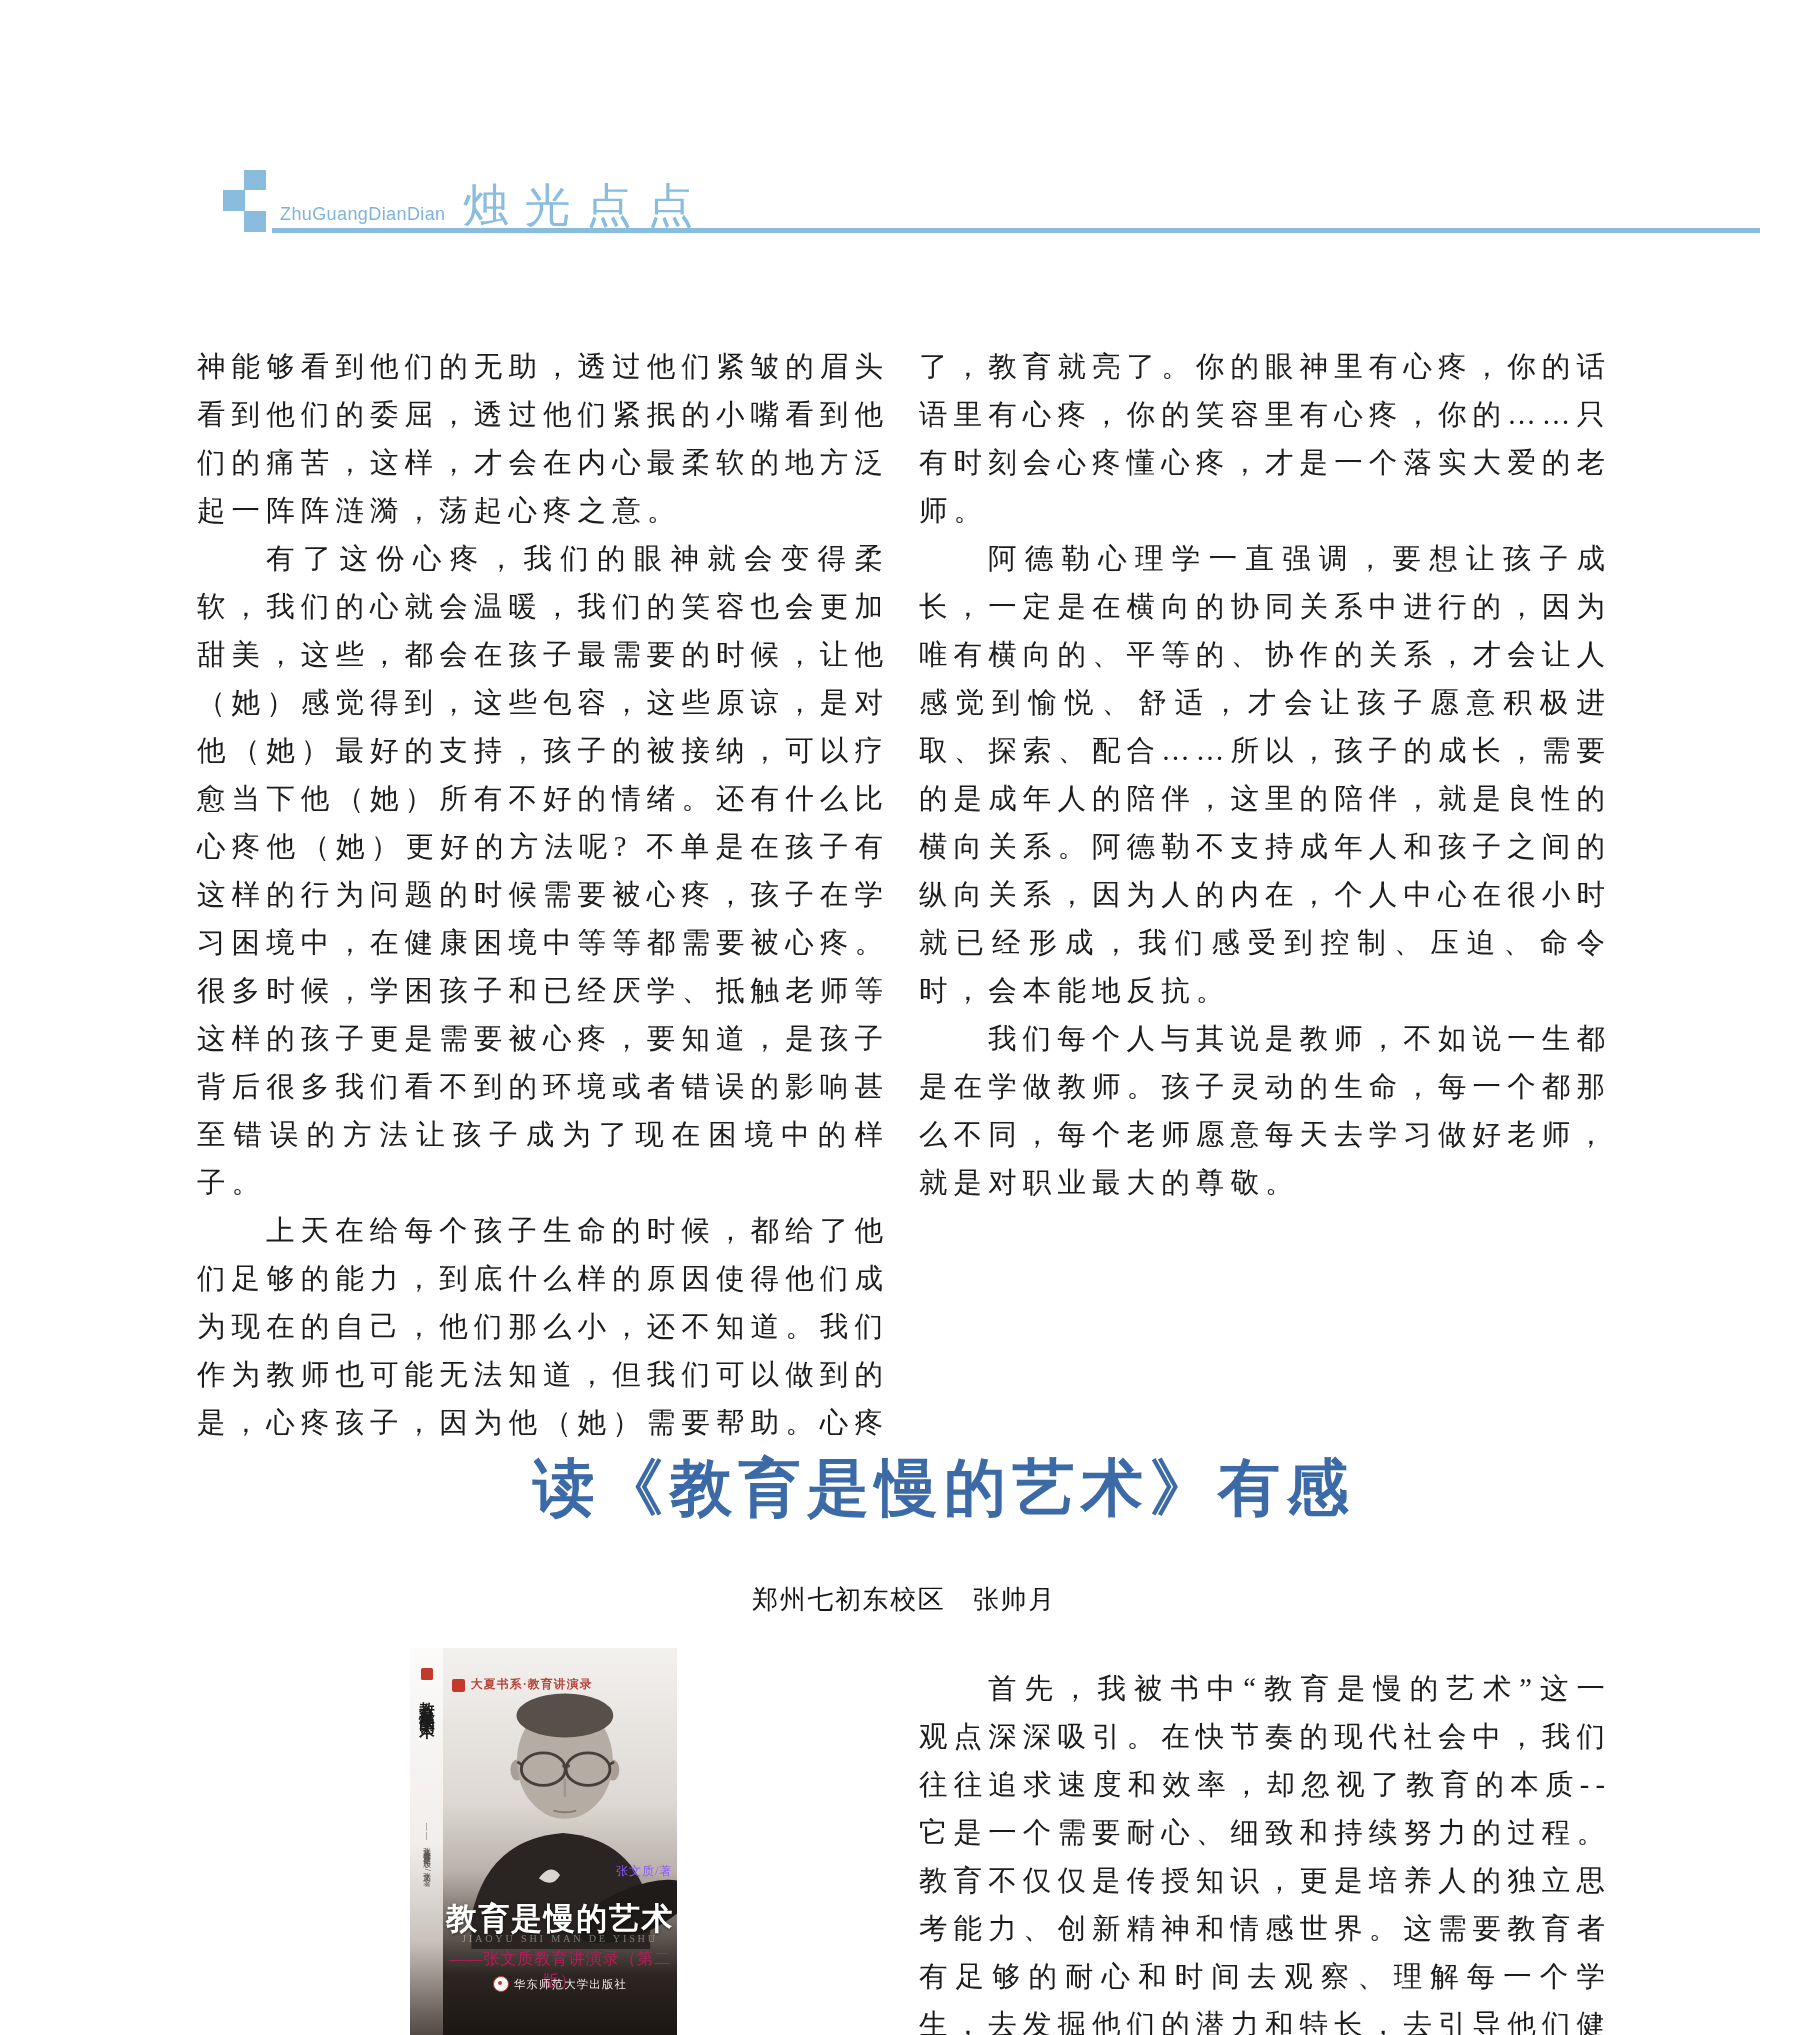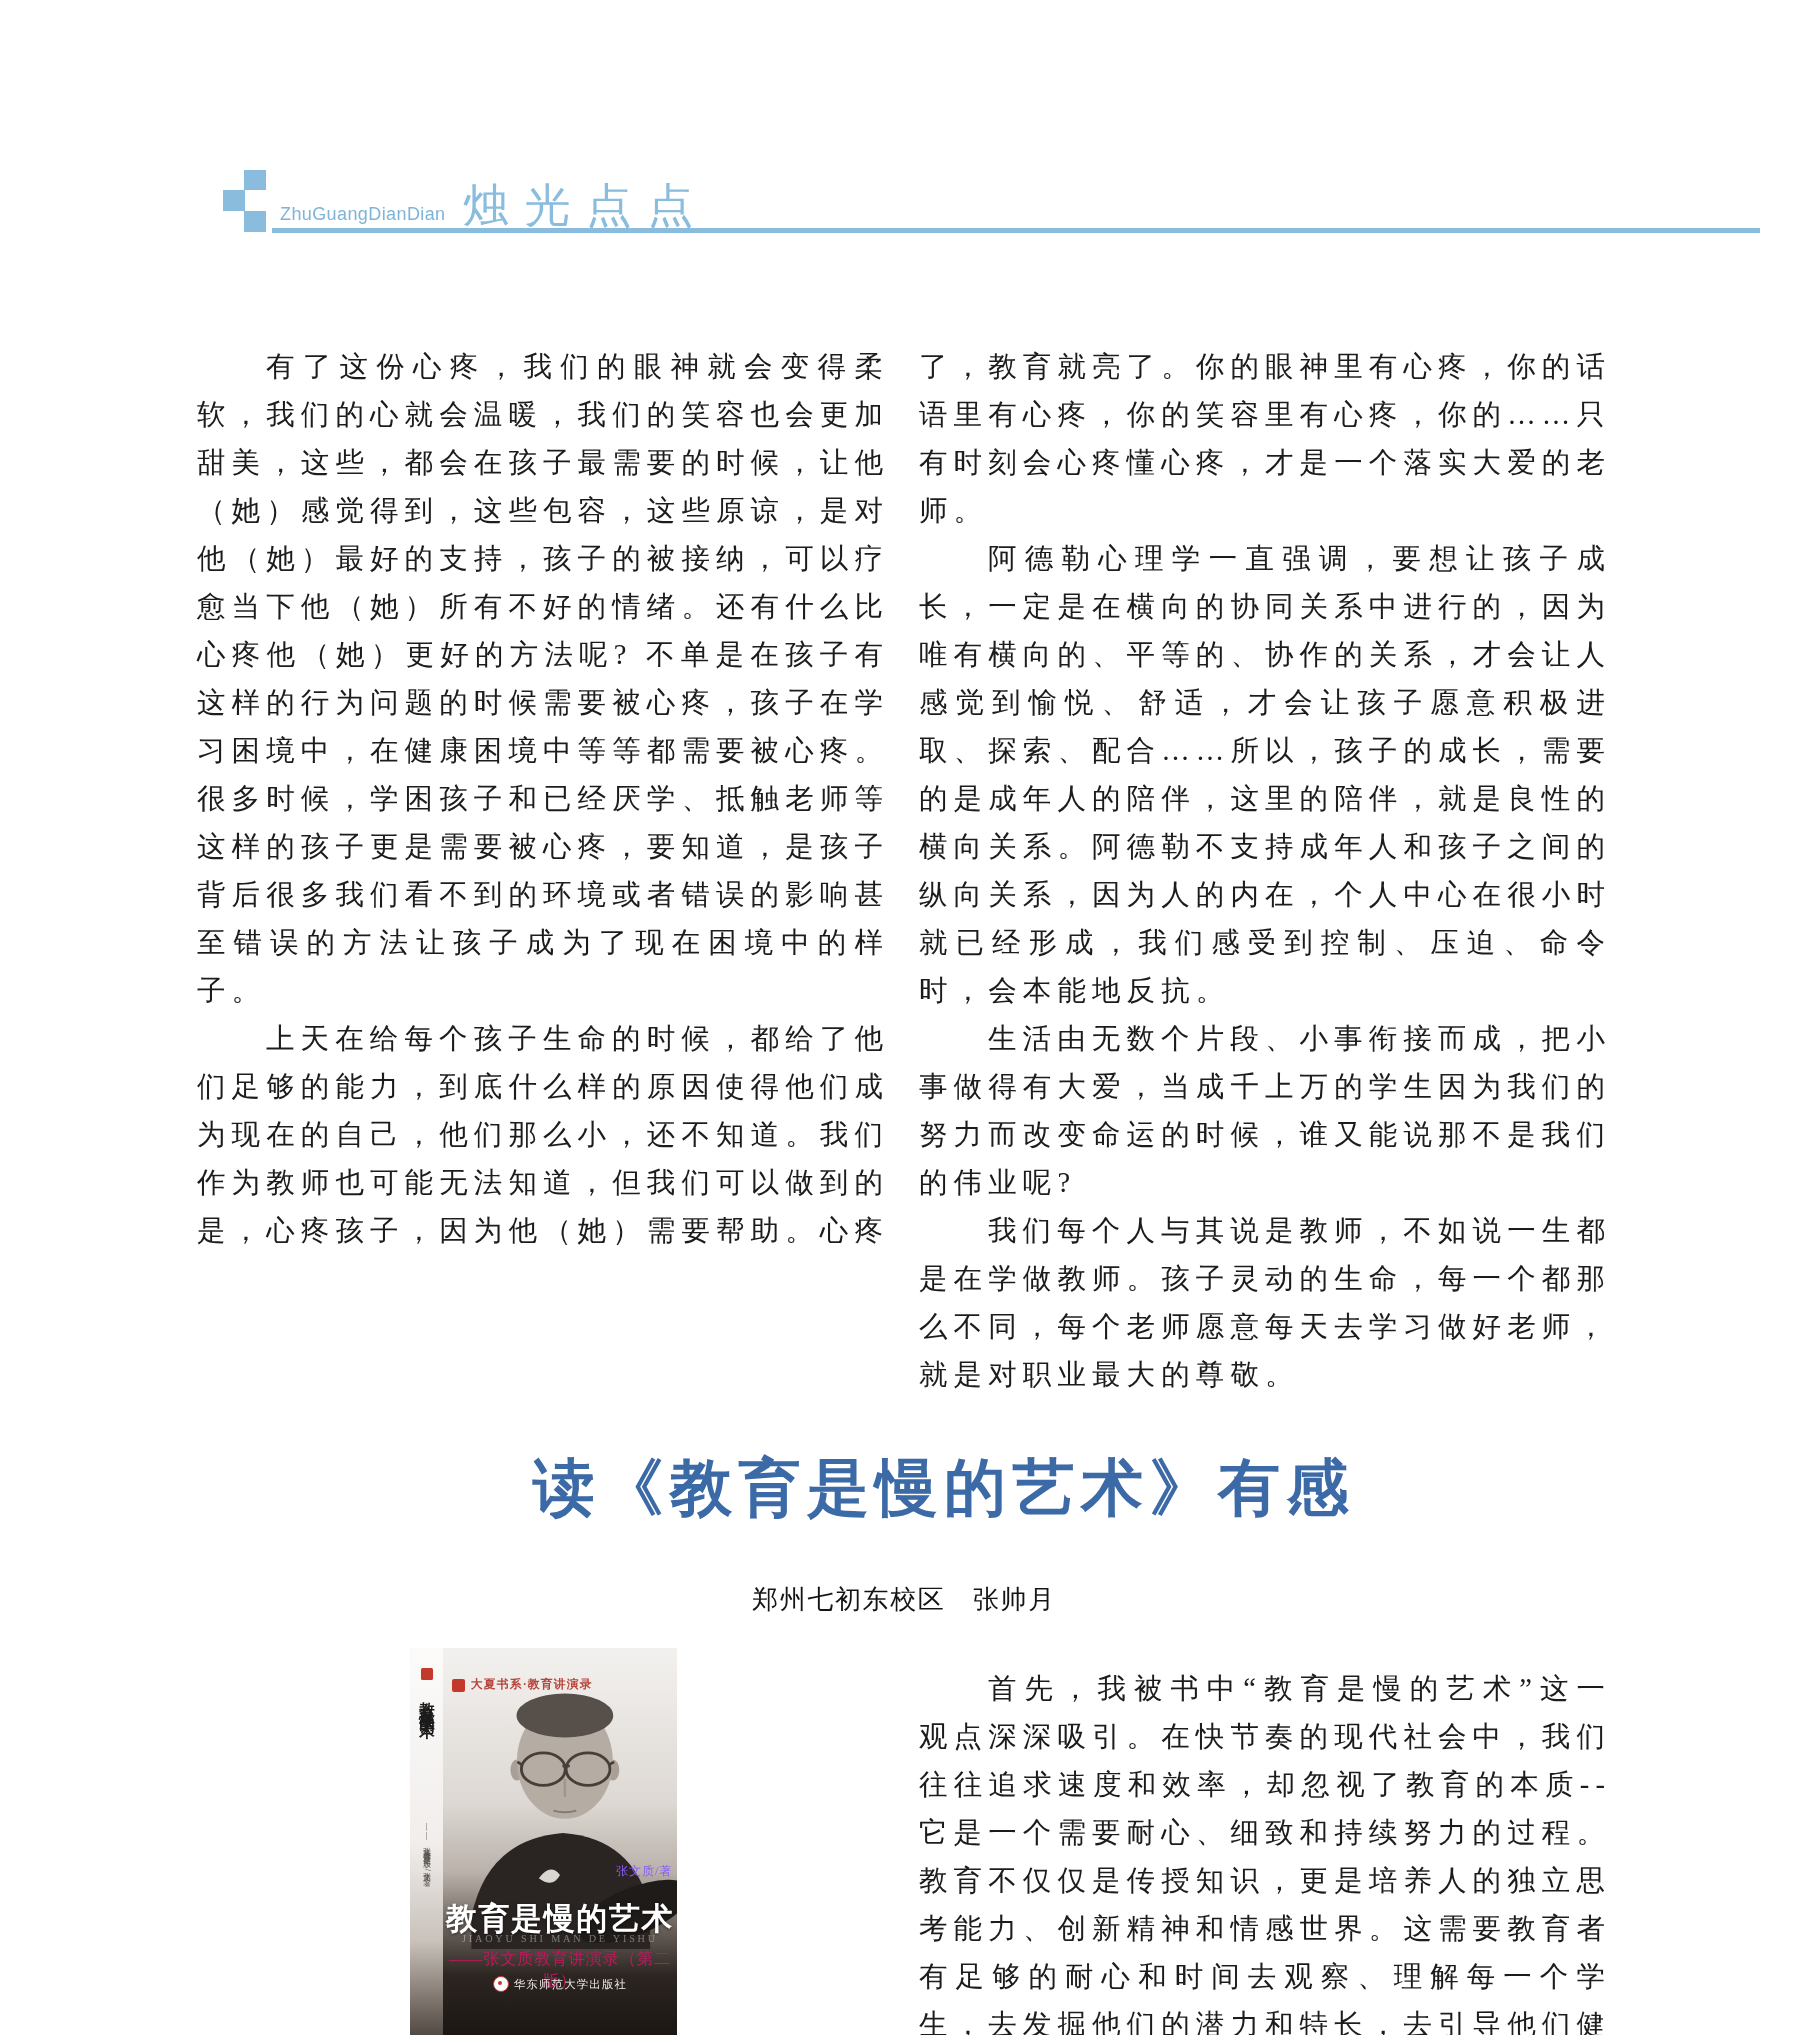--- a/index.html
+++ b/index.html
@@ -68,27 +68,27 @@
   <div>
     <span class="mark-square sq-top"></span>
     <span class="mark-square sq-mid"></span>
     <span class="mark-square sq-bot"></span>
     <div class="header-pinyin">ZhuGuangDianDian</div>
     <div class="header-title">烛光点点</div>
     <div class="header-rule"></div>
   </div>
 
   <div class="column" id="a1-left">
+    <p class="flush">神能够看到他们的无助，透过他们紧皱的眉头看到他们的委屈，透过他们紧抿的小嘴看到他们的痛苦，这样，才会在内心最柔软的地方泛起一阵阵涟漪，荡起心疼之意。</p>
     <p>有了这份心疼，我们的眼神就会变得柔软，我们的心就会温暖，我们的笑容也会更加甜美，这些，都会在孩子最需要的时候，让他（她）感觉得到，这些包容，这些原谅，是对他（她）最好的支持，孩子的被接纳，可以疗愈当下他（她）所有不好的情绪。还有什么比心疼他（她）更好的方法呢? 不单是在孩子有这样的行为问题的时候需要被心疼，孩子在学习困境中，在健康困境中等等都需要被心疼。很多时候，学困孩子和已经厌学、抵触老师等这样的孩子更是需要被心疼，要知道，是孩子背后很多我们看不到的环境或者错误的影响甚至错误的方法让孩子成为了现在困境中的样子。</p>
     <p>上天在给每个孩子生命的时候，都给了他们足够的能力，到底什么样的原因使得他们成为现在的自己，他们那么小，还不知道。我们作为教师也可能无法知道，但我们可以做到的是，心疼孩子，因为他（她）需要帮助。心疼</p>
   </div>
   <div class="column" id="a1-right">
     <p class="flush">了，教育就亮了。你的眼神里有心疼，你的话语里有心疼，你的笑容里有心疼，你的……只有时刻会心疼懂心疼，才是一个落实大爱的老师。</p>
     <p>阿德勒心理学一直强调，要想让孩子成长，一定是在横向的协同关系中进行的，因为唯有横向的、平等的、协作的关系，才会让人感觉到愉悦、舒适，才会让孩子愿意积极进取、探索、配合……所以，孩子的成长，需要的是成年人的陪伴，这里的陪伴，就是良性的横向关系。阿德勒不支持成年人和孩子之间的纵向关系，因为人的内在，个人中心在很小时就已经形成，我们感受到控制、压迫、命令时，会本能地反抗。</p>
-    <p>生活由无数个片段、小事衔接而成，把小事做得有大爱，当成千上万的学生因为我们的努力而改变命运的时候，谁又能说那不是我们的伟业呢?</p>
     <p>我们每个人与其说是教师，不如说一生都是在学做教师。孩子灵动的生命，每一个都那么不同，每个老师愿意每天去学习做好老师，就是对职业最大的尊敬。</p>
   </div>
 
   <div class="article2-title">读《教育是慢的艺术》有感</div>
   <div class="article2-byline">郑州七初东校区　张帅月</div>
 
   <div class="book">
 
     <div class="spine">
       <span class="spine-seal"></span>

